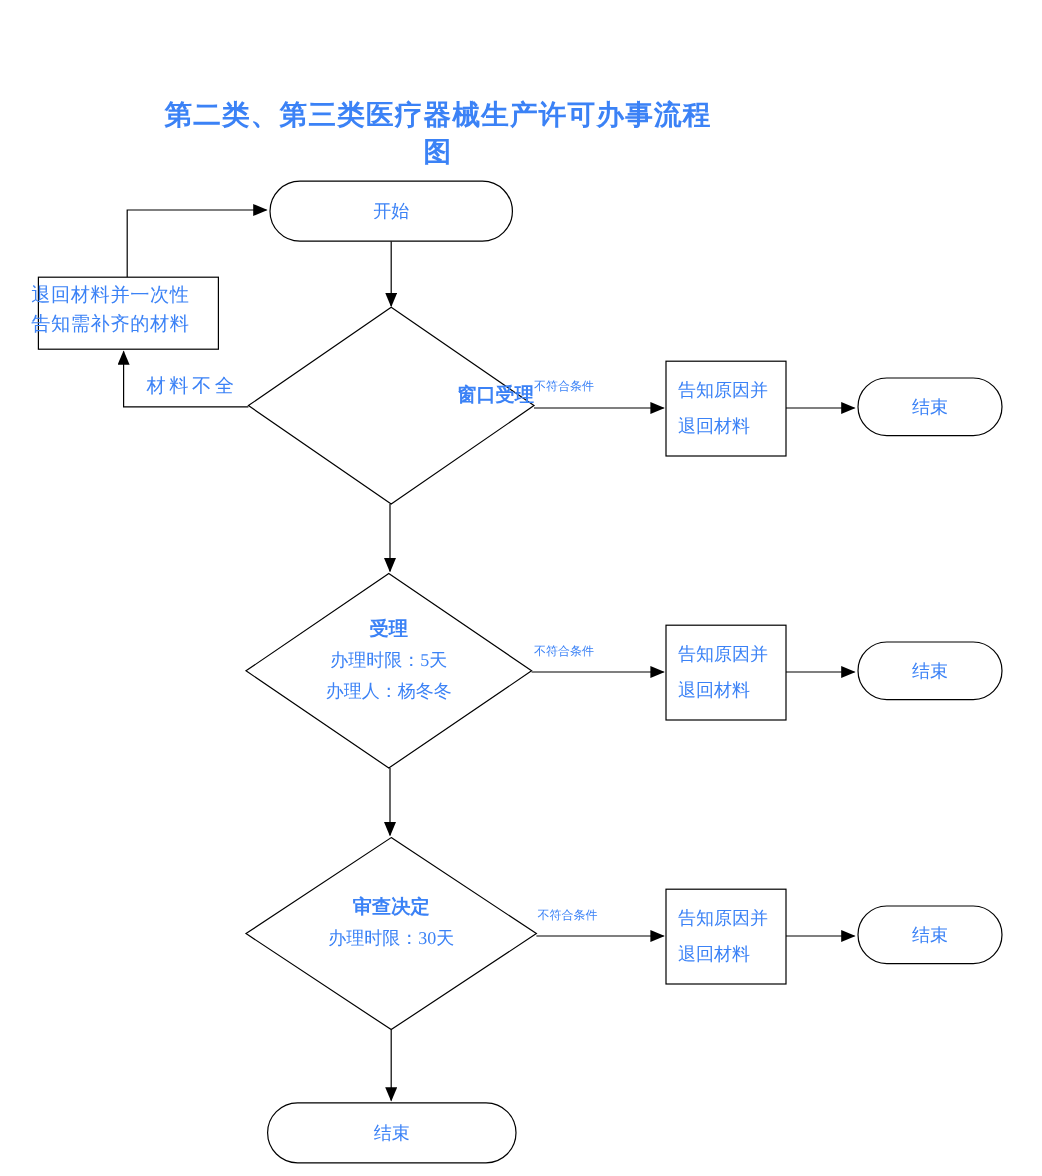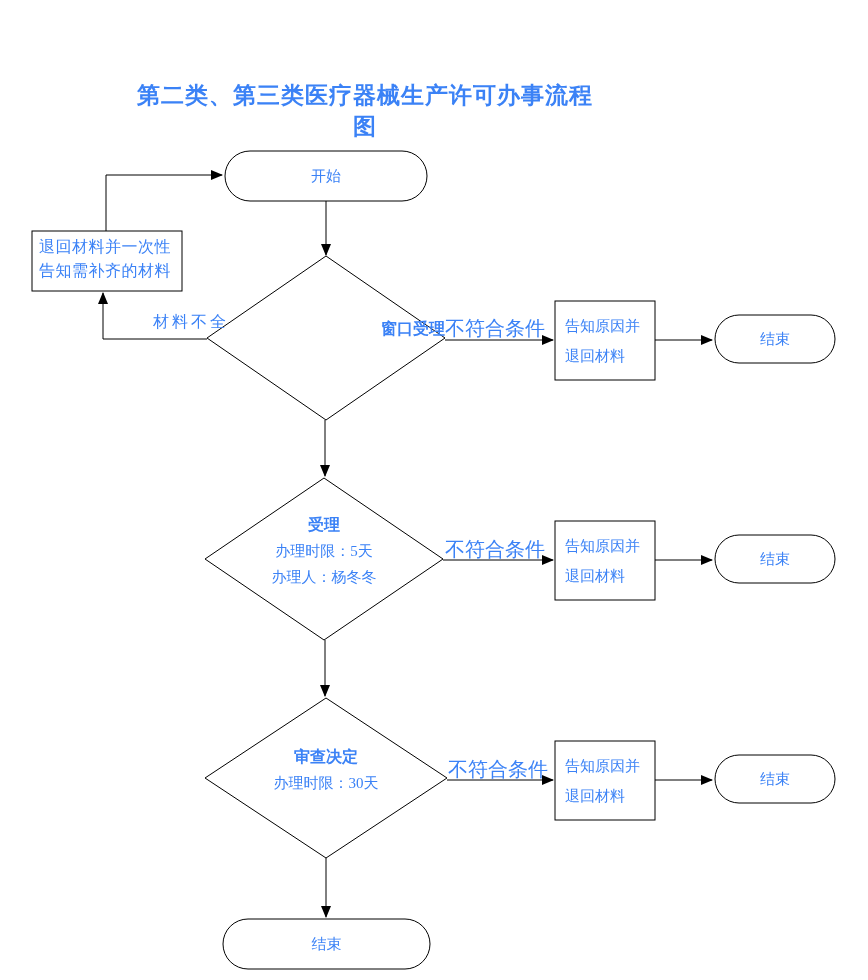--- a/index.html
+++ b/index.html
@@ -25,21 +25,21 @@
   }
   .page-title {
     left: 130px; top: 80px; width: 470px;
     text-align: center;
     font-size: 23px; font-weight: bold;
     letter-spacing: 1px;
   }
   .node-label { font-size: 15px; }
   .diamond-title { font-size: 16px; font-weight: bold; }
   .diamond-line { font-size: 15px; line-height: 26px; }
-  .edge-label { font-size: 20px; white-space: nowrap; }
+  .edge-label { font-size: 10px; white-space: nowrap; }
   .proc-lines { font-size: 16px; line-height: 24px; letter-spacing: 0.5px; white-space: nowrap; }
   .notify-lines { font-size: 15px; line-height: 30px; white-space: nowrap; }
 </style>
 </head>
 <body>
 
 <div class="canvas">
 
   <svg class="layer" width="868" height="980" viewBox="0 0 868 980">
     <defs>
@@ -72,30 +72,30 @@
     <polygon class="shape" points="326,698 447,778 326,858 205,778"></polygon>
     <rect class="shape" x="555" y="741" width="100" height="79"></rect>
     <rect class="shape" x="715" y="755" width="120" height="48" rx="24" ry="24"></rect>
     <rect class="shape" x="223" y="919" width="207" height="50" rx="25" ry="25"></rect>
   </svg>
 
   <div class="txt page-title">第二类、第三类医疗器械生产许可办事流程图</div>
 
   <div class="txt flex-center node-label" style="left:225px; top:151px; width:202px; height:50px;">开始</div>
 
-  <div class="txt proc-lines" style="left:39px; top:235px;">
+  <div class="txt proc-lines" style="left:26px; top:235px;">
     <div>退回材料并一次性</div>
     <div>告知需补齐的材料</div>
   </div>
 
   <div class="txt flex-center" style="left:207px; top:256px; width:238px; height:164px; padding-bottom:18px; box-sizing:border-box;justify-content:flex-end;">
     <span class="diamond-title">窗口受理</span>
   </div>
 
-  <div class="txt edge-label" style="left:122px; top:312px; letter-spacing:3px; font-size:16px;margin-left:31px;">材料不全</div>
+  <div class="txt edge-label" style="left:122px; top:312px; letter-spacing:3px; font-size:16px;">材料不全</div>
   <div class="txt edge-label" style="left:445px; top:315px;">不符合条件</div>
   <div class="txt edge-label" style="left:445px; top:536px;">不符合条件</div>
   <div class="txt edge-label" style="left:448px; top:756px;">不符合条件</div>
 
   <div class="txt notify-lines" style="left:555px; top:301px; width:100px; height:79px; display:flex; flex-direction:column; justify-content:center; padding-left:10px; box-sizing:border-box;">
     <div>告知原因并</div>
     <div>退回材料</div>
   </div>
   <div class="txt flex-center node-label" style="left:715px; top:315px; width:120px; height:48px;">结束</div>
 

